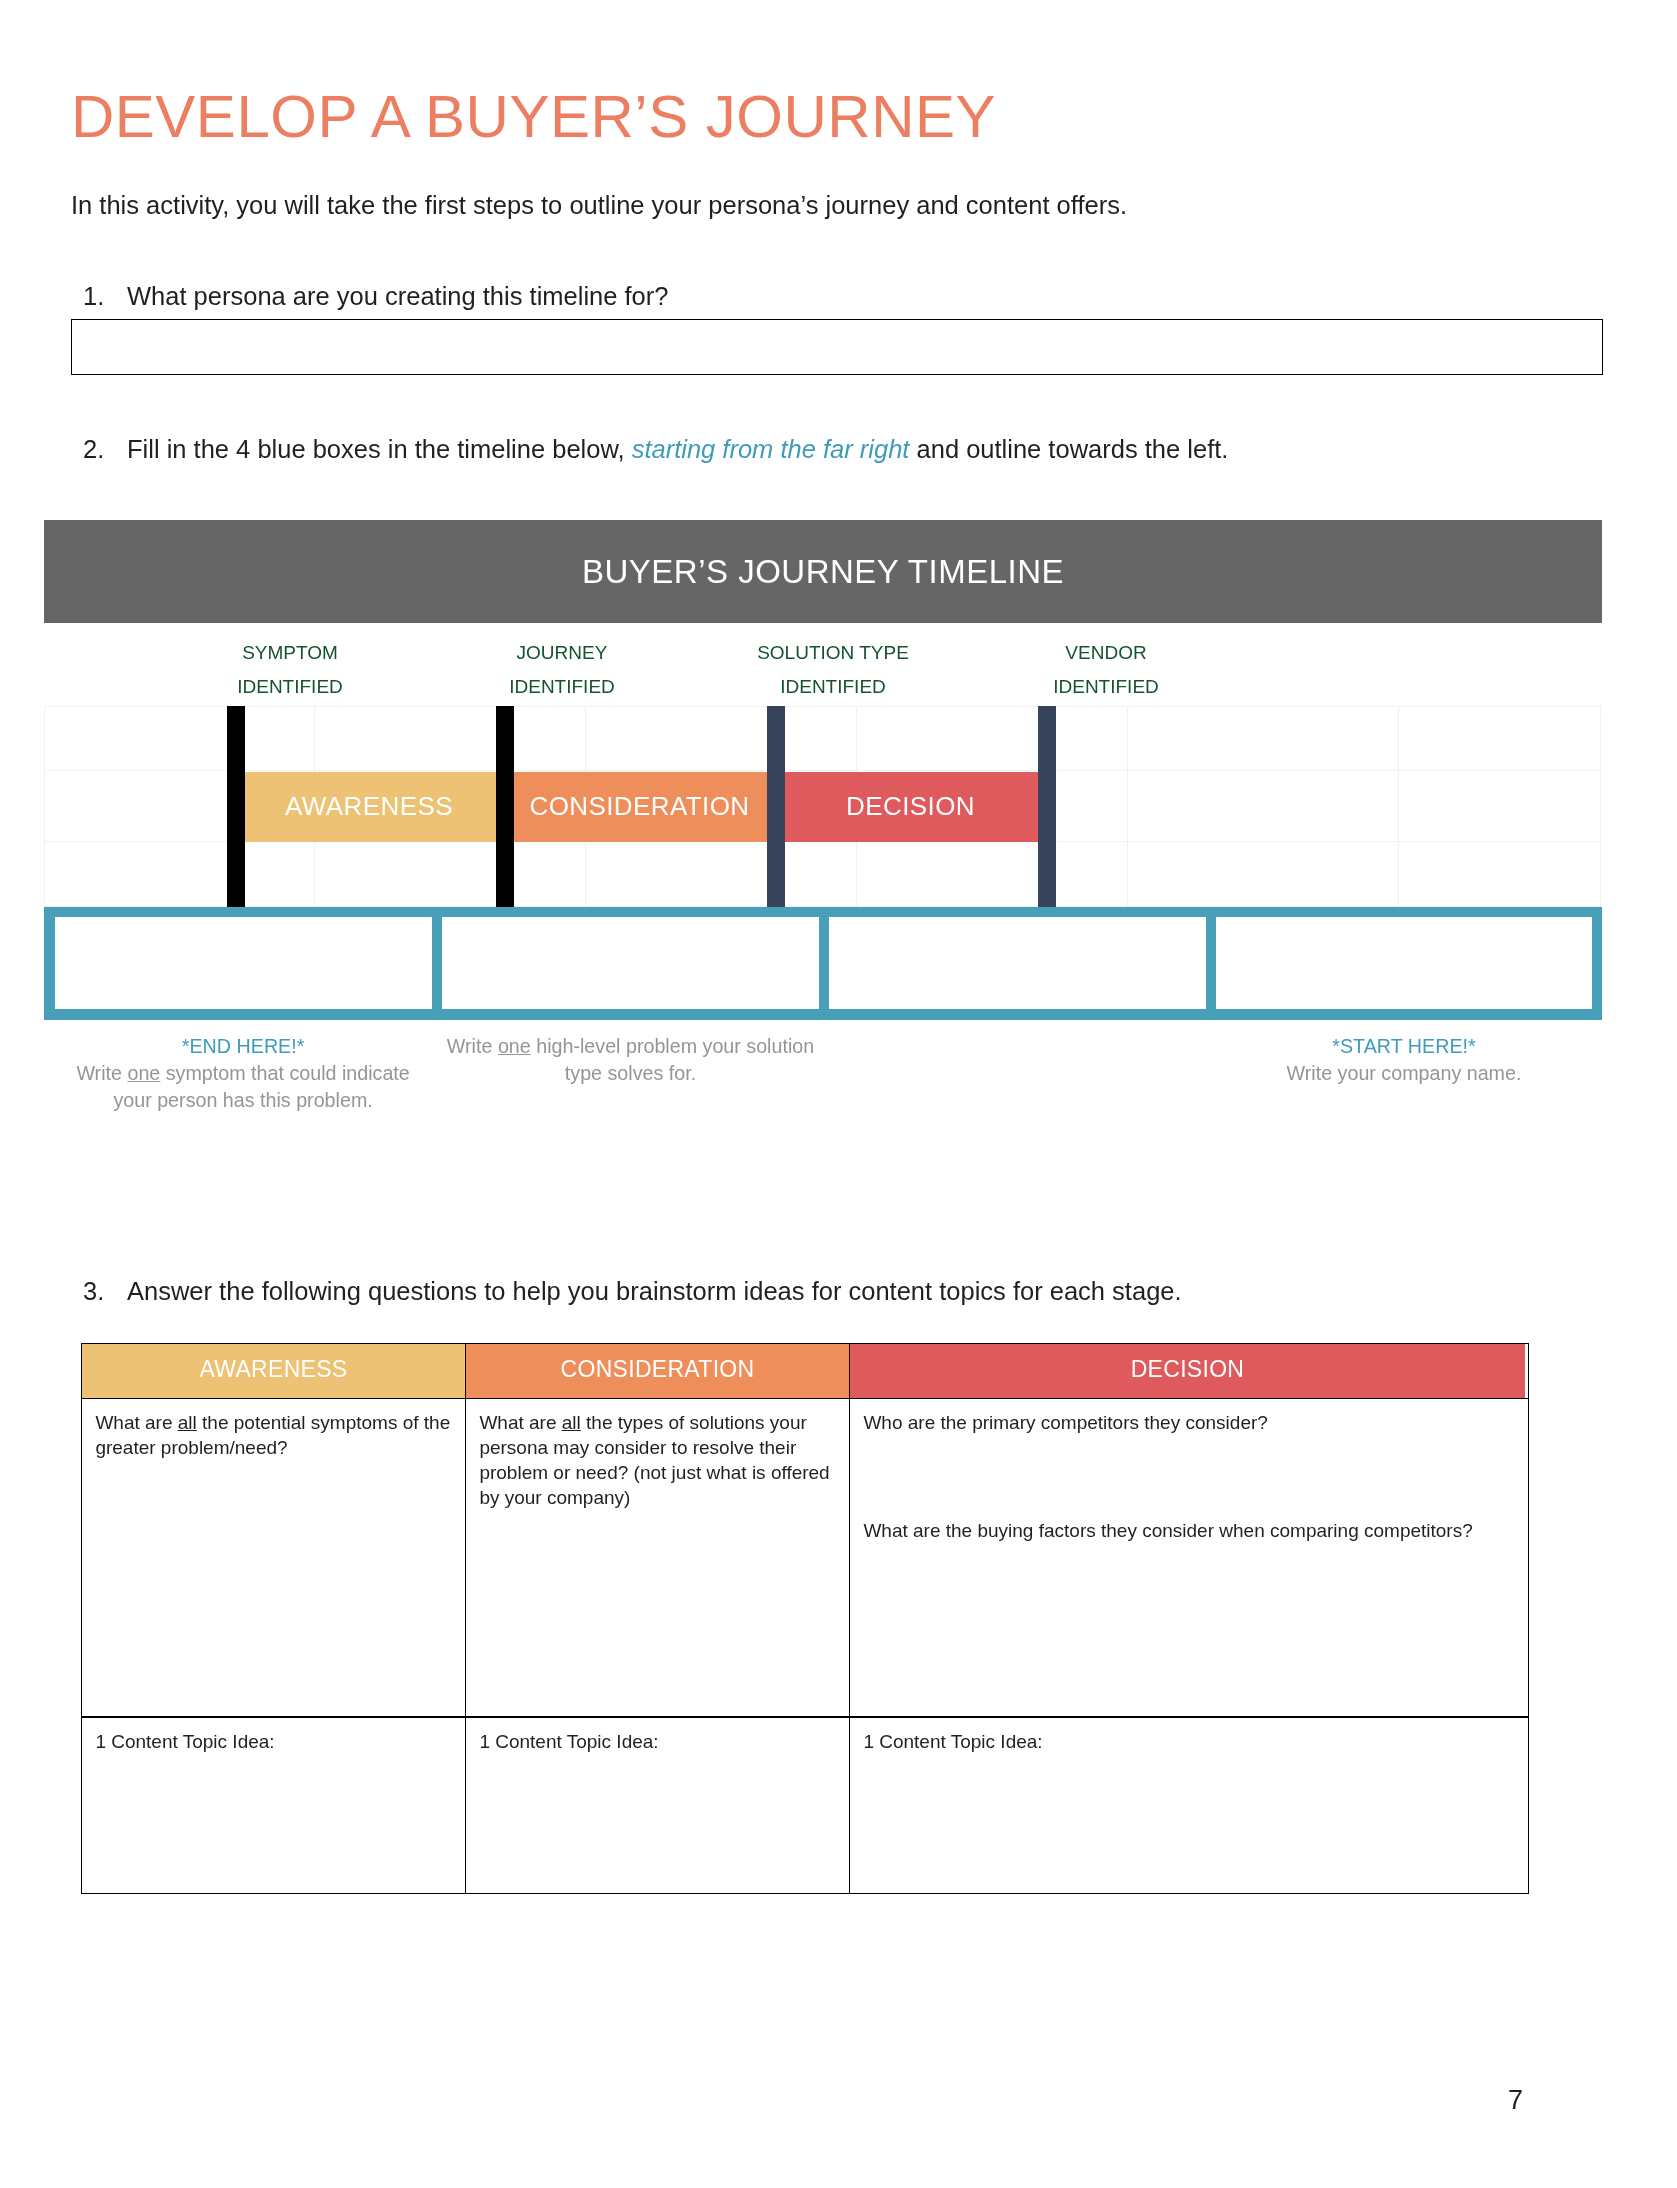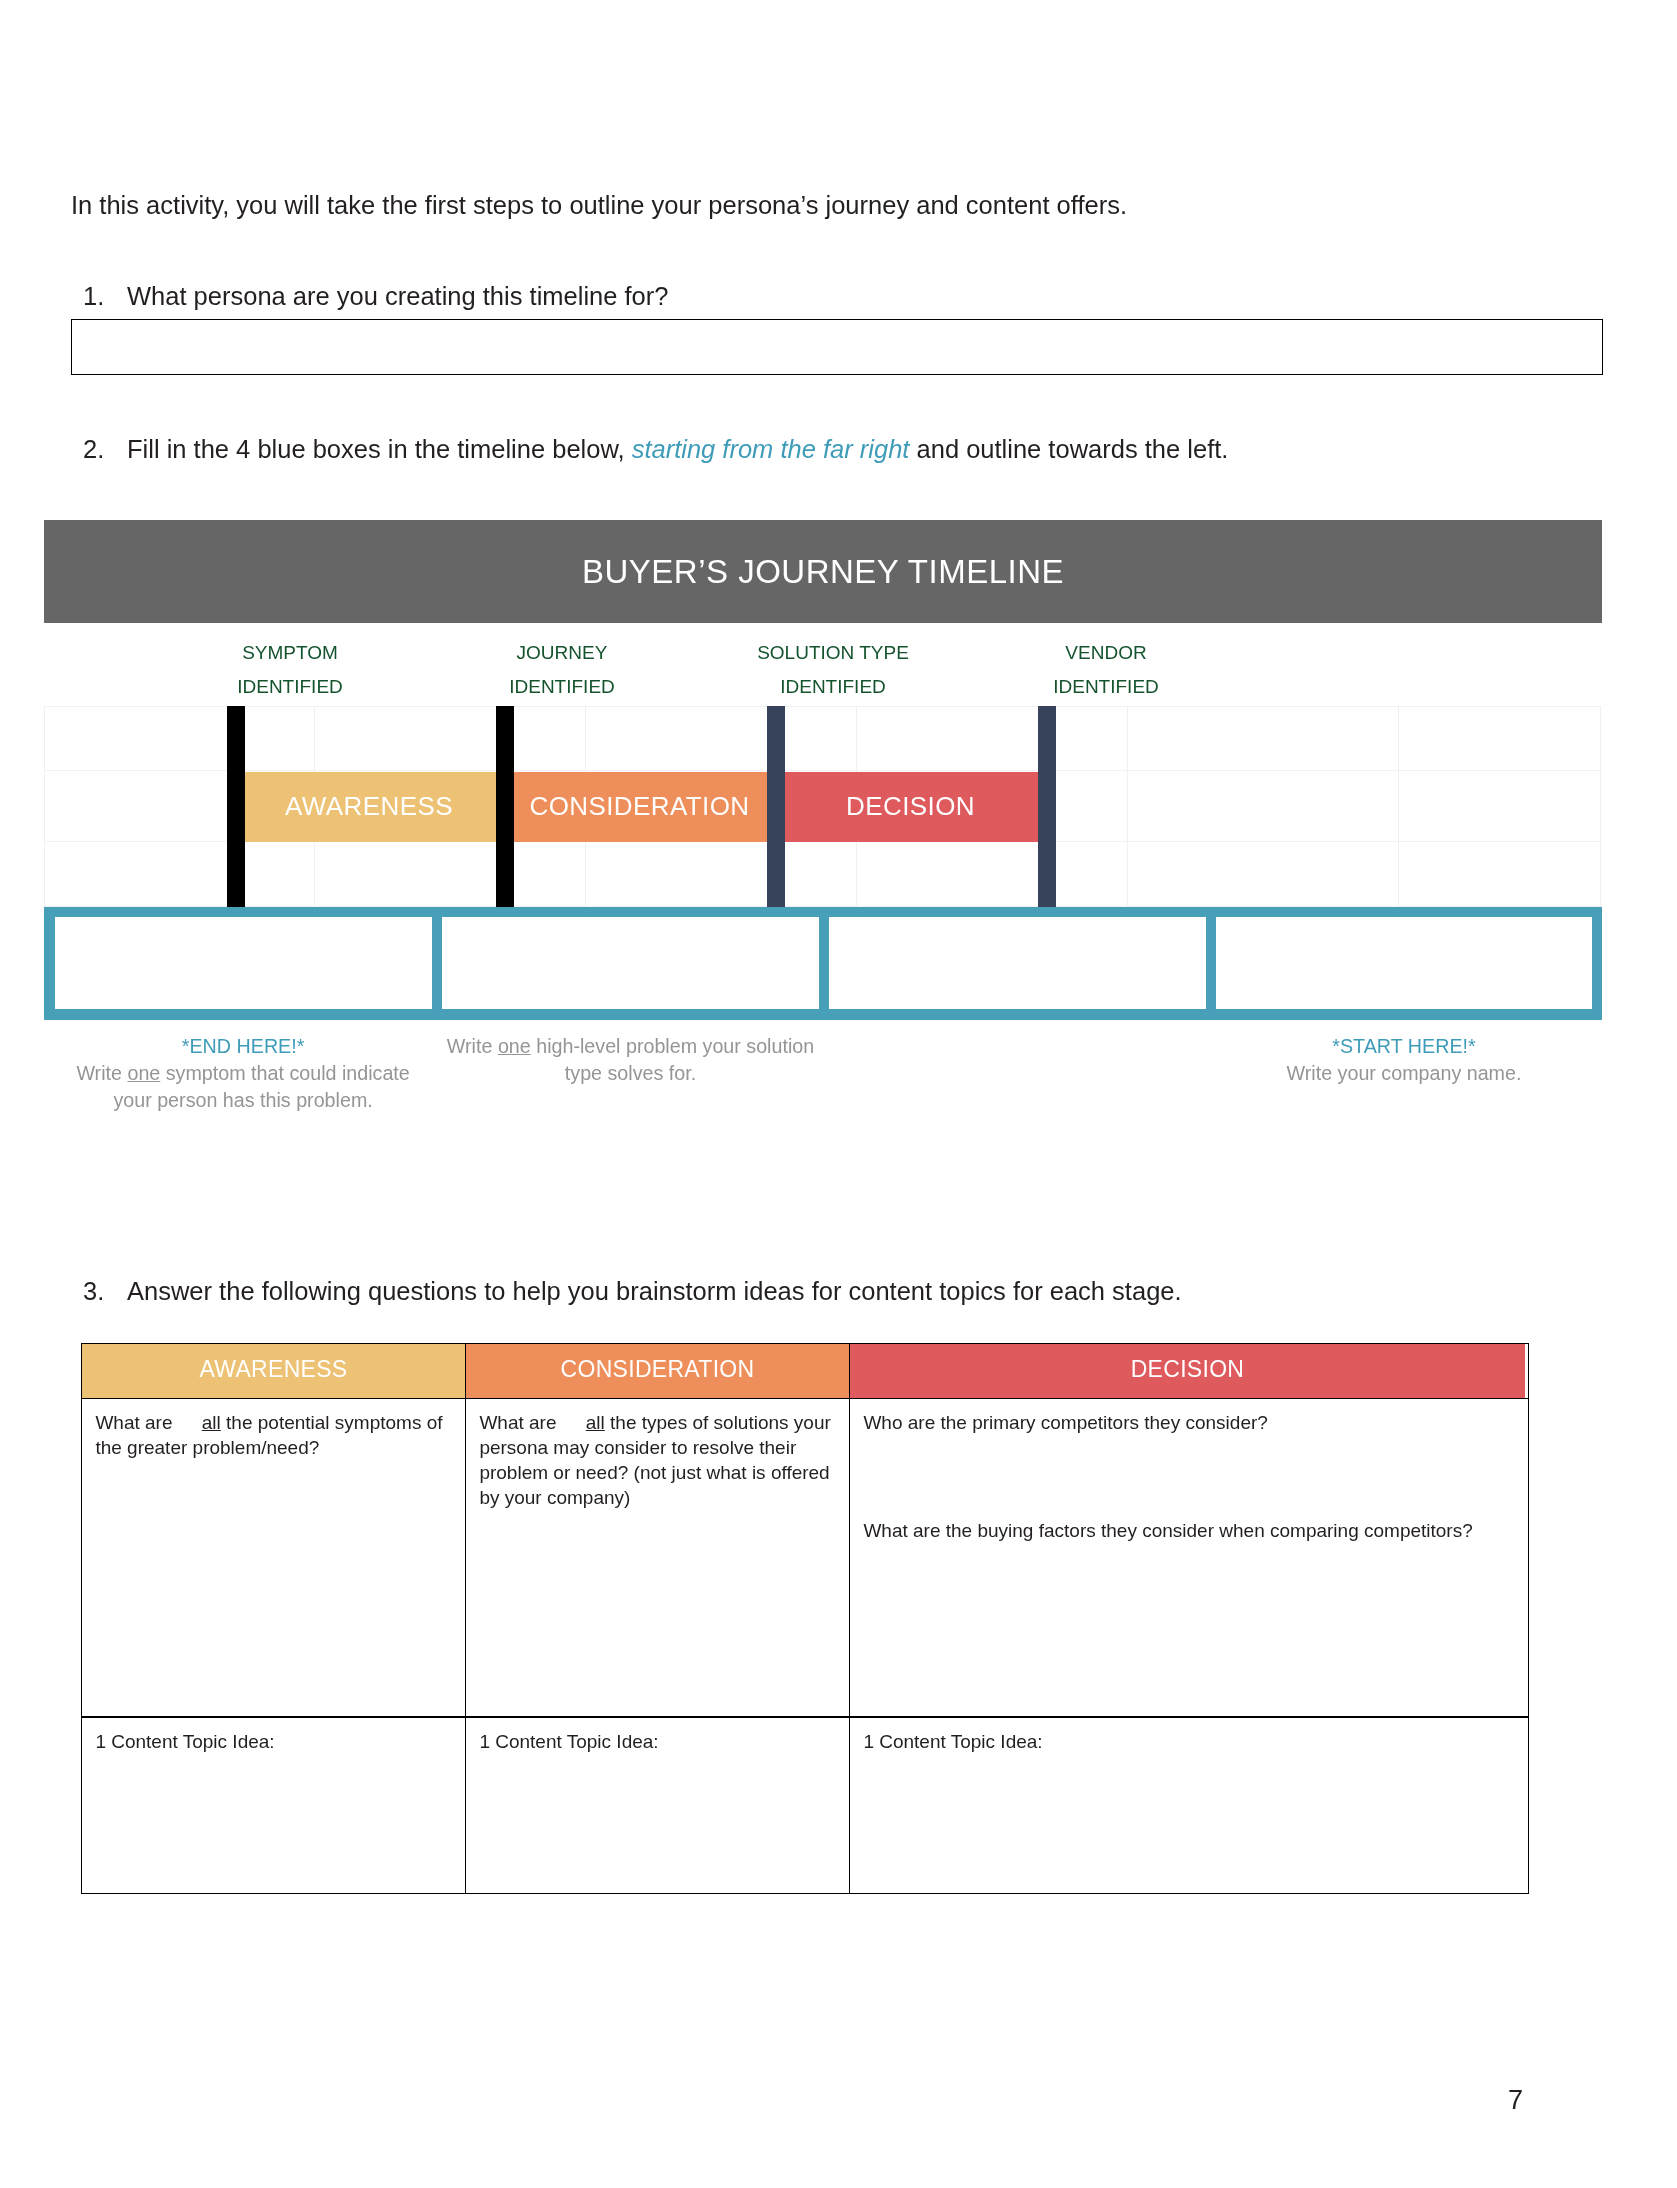--- a/index.html
+++ b/index.html
@@ -226,37 +226,38 @@
   .col-aw  { width: 384px; }
   .col-con { width: 384px; }
   .col-dec { width: 675px; }
   .table-row.head .col-aw  { background: #EDC274; }
   .table-row.head .col-con { background: #EE8F5B; }
   .table-row.head .col-dec { background: #DF5A5D; }
   .table-row.body-row { border-top: 1.9px solid #000000; }
   .table-row.body-row .cell { height: 317px; }
   .table-row.idea-row { border-top: 2.9px solid #000000; }
   .table-row.idea-row .cell { height: 175px; }
-  .cell u { text-decoration: underline; margin-left: 24px; }
+  .cell u { text-decoration: underline; }
   .cell .spacer { height: 83px; }
 
   
   .page-number {
     position: absolute;
     left: 1508px;
     top: 2085px;
     font-size: 27px;
     color: #231f20;
   }
 </style>
 </head>
 <body>
 
 <div class="page">
 
+  <div class="title">DEVELOP A BUYER’S JOURNEY</div>
   <div class="intro">In this activity, you will take the first steps to outline your persona’s journey and content offers.</div>
 
   <div class="q q1">
     <span class="num">1.</span><span>What persona are you creating this timeline for?</span>
   </div>
   <div class="answer-box"></div>
 
   <div class="q q2">
     <span class="num">2.</span><span>Fill in the 4 blue boxes in the timeline below,</span><span>&nbsp;</span><span class="teal-ital">starting from the far right</span><span>&nbsp;</span><span>and outline towards the left.</span>
   </div>

